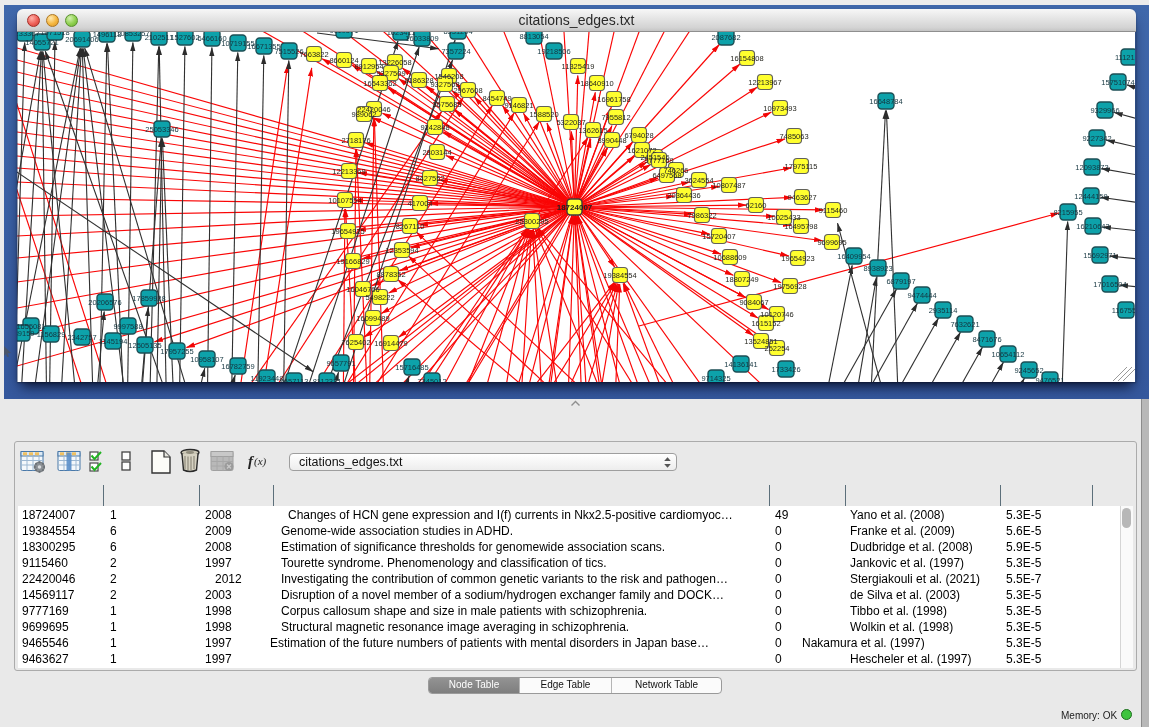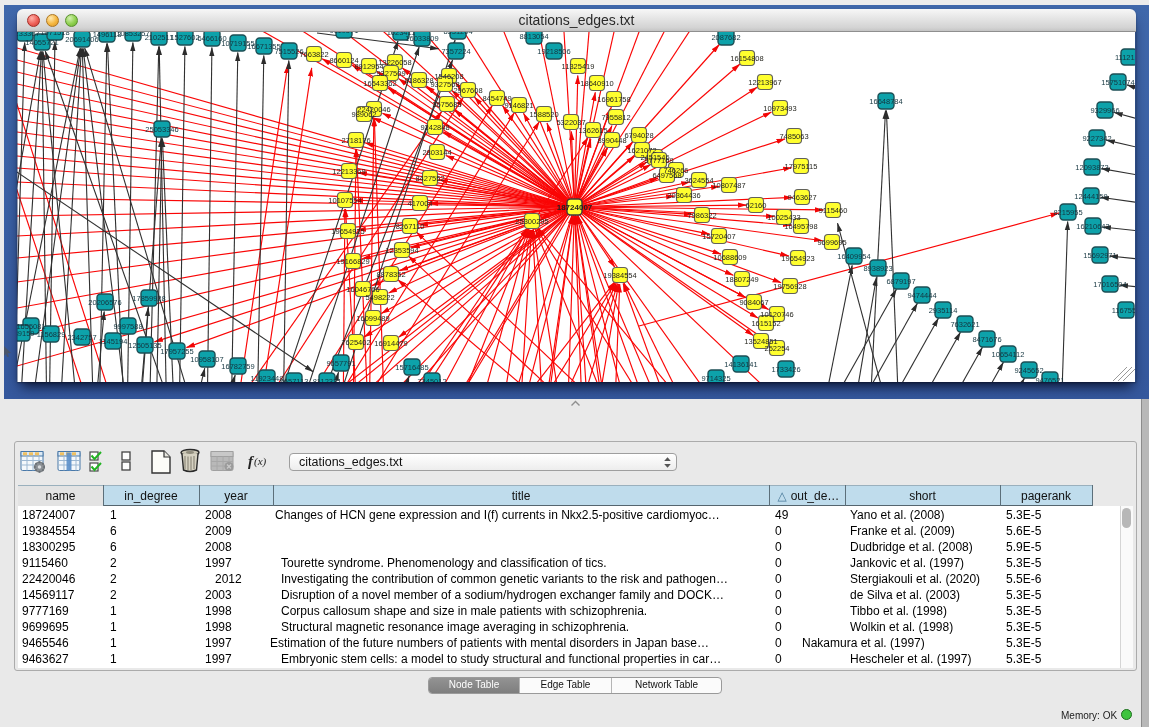--- a/index.html
+++ b/index.html
@@ -629,81 +629,72 @@
 <text x="234" y="19" style="font:italic bold 15px 'Liberation Serif',serif;fill:#222">f</text>
 <text x="240" y="18" style="font:italic 11px 'Liberation Serif',serif;fill:#222">(x)</text>
 </svg>
     </div>
   <div class="abs" style="left:289px;top:54px;width:388px;height:18px;background:linear-gradient(#ffffff,#ededed);border:1px solid #9e9e9e;border-radius:4px">
      <span class="abs" style="left:9px;top:1px;font-size:12.5px;color:#111">citations_edges.txt</span>
      <svg class="abs" style="right:4px;top:2px" width="9" height="13" viewBox="0 0 9 13">
         <path d="M1.2 5 L4.5 1.2 L7.8 5 z M1.2 8 L4.5 11.8 L7.8 8 z" fill="#555"></path>
       </svg>
   </div>
-  <div id="thead">
-      <div style="position:absolute;left:0;top:0;width:85px;height:21px;background:#e3e3e3"></div>
-    <span class="hcell" style="left:0px;width:85px">name</span>
-    <span class="hcell" style="left:85px;width:96px">in_degree</span>
-    <span class="hcell" style="left:181px;width:74px">year</span>
-    <span class="hcell" style="left:255px;width:496px">title</span>
-    <span class="hcell" style="left:757px;width:14px;color:#4a7a9a">△</span>
-    <span class="hcell" style="left:766px;width:62px">out_de…</span>
-    <span class="hcell" style="left:827px;width:155px">short</span>
-    <span class="hcell" style="left:982px;width:92px">pagerank</span>
-  </div>
   <div class="vsep" style="left:103px"></div>
     <div class="vsep" style="left:199px"></div>
     <div class="vsep" style="left:273px"></div>
     <div class="vsep" style="left:769px"></div>
     <div class="vsep" style="left:845px"></div>
     <div class="vsep" style="left:1000px"></div>
     <div class="vsep" style="left:1092px"></div>
   <div id="tbody"></div>
   <div class="row" style="top:108px">
 <span style="left:22px">18724007</span>
       <span style="left:110px">1</span>
       <span style="left:205px">2008</span>
-<span style="left:275px;width:484px" class="clip">Changes of HCN gene expression and I(f) currents in Nkx2.5-positive cardiomyoc…</span>
+<span style="left:288px;width:484px" class="clip">Changes of HCN gene expression and I(f) currents in Nkx2.5-positive cardiomyoc…</span>
       <span style="left:775px">49</span>
 <span style="left:850px;width:148px" class="clip">Yano et al. (2008)</span>
       <span style="left:1006px">5.3E-5</span>
 </div>
 <div class="row" style="top:124px">
 <span style="left:22px">19384554</span>
       <span style="left:110px">6</span>
       <span style="left:205px">2009</span>
+<span style="left:281px;width:484px" class="clip">Genome-wide association studies in ADHD.</span>
       <span style="left:775px">0</span>
 <span style="left:850px;width:148px" class="clip">Franke et al. (2009)</span>
       <span style="left:1006px">5.6E-5</span>
 </div>
 <div class="row" style="top:140px">
 <span style="left:22px">18300295</span>
       <span style="left:110px">6</span>
       <span style="left:205px">2008</span>
+<span style="left:281px;width:484px" class="clip">Estimation of significance thresholds for genomewide association scans.</span>
       <span style="left:775px">0</span>
 <span style="left:850px;width:148px" class="clip">Dudbridge et al. (2008)</span>
       <span style="left:1006px">5.9E-5</span>
 </div>
 <div class="row" style="top:156px">
 <span style="left:22px">9115460</span>
       <span style="left:110px">2</span>
       <span style="left:205px">1997</span>
 <span style="left:281px;width:484px" class="clip">Tourette syndrome. Phenomenology and classification of tics.</span>
       <span style="left:775px">0</span>
 <span style="left:850px;width:148px" class="clip">Jankovic et al. (1997)</span>
       <span style="left:1006px">5.3E-5</span>
 </div>
 <div class="row" style="top:172px">
 <span style="left:22px">22420046</span>
       <span style="left:110px">2</span>
       <span style="left:215px">2012</span>
 <span style="left:281px;width:484px" class="clip">Investigating the contribution of common genetic variants to the risk and pathogen…</span>
       <span style="left:775px">0</span>
-<span style="left:850px;width:148px" class="clip">Stergiakouli et al. (2020)</span>
-      <span style="left:1006px">5.5E-6</span>
+<span style="left:850px;width:148px" class="clip">Stergiakouli et al. (2021)</span>
+      <span style="left:1006px">5.5E-7</span>
 </div>
 <div class="row" style="top:188px">
 <span style="left:22px">14569117</span>
       <span style="left:110px">2</span>
       <span style="left:205px">2003</span>
 <span style="left:281px;width:484px" class="clip">Disruption of a novel member of a sodium/hydrogen exchanger family and DOCK…</span>
       <span style="left:775px">0</span>
 <span style="left:850px;width:148px" class="clip">de Silva et al. (2003)</span>
       <span style="left:1006px">5.3E-5</span>
 </div>
@@ -731,21 +722,20 @@
       <span style="left:205px">1997</span>
 <span style="left:270px;width:484px" class="clip">Estimation of the future numbers of patients with mental disorders in Japan base…</span>
       <span style="left:775px">0</span>
 <span style="left:802px;width:148px" class="clip">Nakamura et al. (1997)</span>
       <span style="left:1006px">5.3E-5</span>
 </div>
 <div class="row" style="top:252px">
 <span style="left:22px">9463627</span>
       <span style="left:110px">1</span>
       <span style="left:205px">1997</span>
-<span style="left:281px;width:484px" class="clip">Embryonic stem cells: a model to study structural and functional properties in car…</span>
       <span style="left:775px">0</span>
 <span style="left:850px;width:148px" class="clip">Hescheler et al. (1997)</span>
       <span style="left:1006px">5.3E-5</span>
 </div>
   <div id="sbar"></div>
     <div id="sthumb"></div>
   <div id="tabs">
       <div class="tab sel" style="width:90px">Node Table</div>
       <div class="tab" style="width:92px">Edge Table</div>
       <div class="tab" style="width:110px">Network Table</div>

